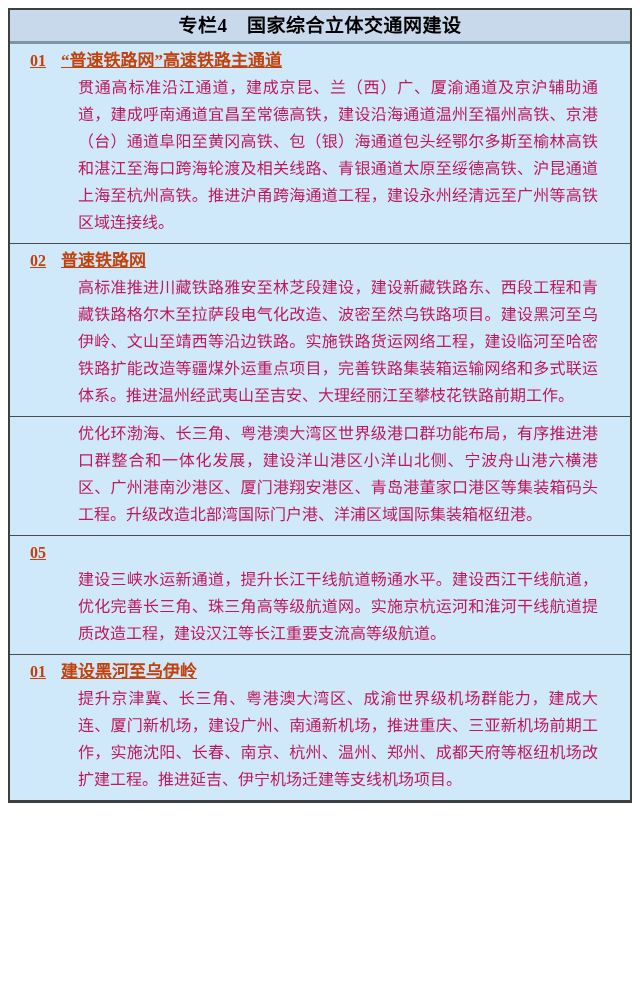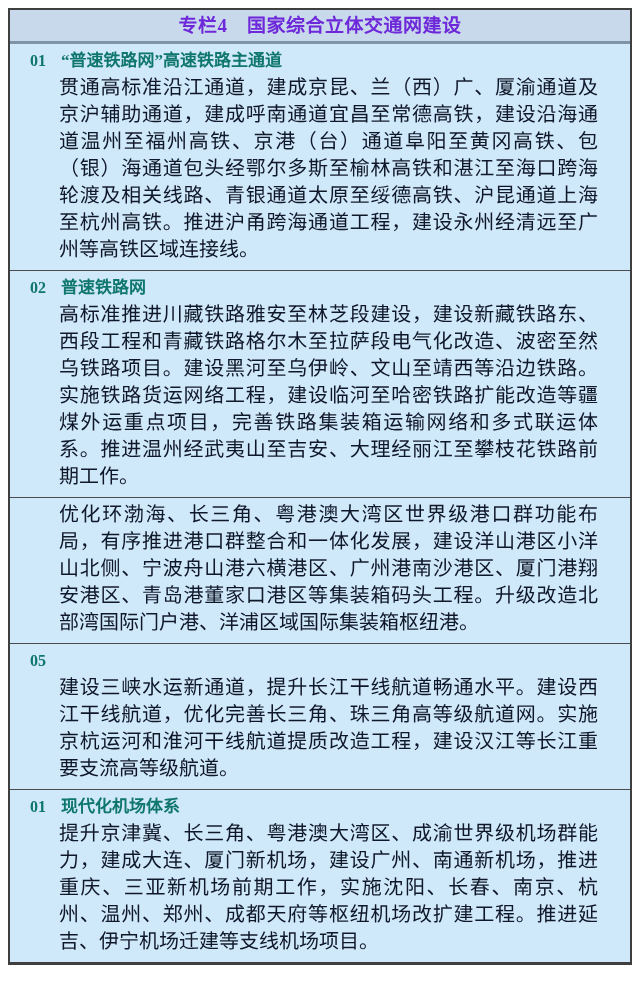--- a/index.html
+++ b/index.html
@@ -21,49 +21,50 @@
     border: 2px solid #3f3f3f;
     border-bottom-width: 3px;
   }
   .title-bar {
     background: #c9d9ec;
     border-bottom: 3px solid #7d95a6;
     text-align: center;
     font-weight: bold;
     font-size: 19px;
     line-height: 22px;
-    color: #6d28d9;
+    color: #000000;
     padding: 5px 0 4px 0;
     letter-spacing: 0.5px;
   }
   .section {
     background: #d0e9fa;
     border-bottom: 1px solid #4c4c4c;
     padding: 3px 32px 7px 20px;
   }
   .section:last-child {
     border-bottom: none;
   }
   .sec-head {
     display: flex;
     align-items: flex-end;
     font-weight: bold;
     font-size: 17px;
     line-height: 27px;
-    color: #0f766e;
+    color: #c2410c;
+    text-decoration: underline;
   }
   .sec-num {
     flex: 0 0 31px;
     font-size: 16px;
   }
   .sec-body {
-    margin: 0 0 0 29px;
-    font-size: 20px;
+    margin: 0 0 0 48px;
+    font-size: 16px;
     line-height: 27px;
-    color: #0f172a;
+    color: #be185d;
     text-align: justify;
     text-justify: inter-ideograph;
   }
 </style>
 </head>
 <body>
 
 <div class="page">
   <div class="panel">
 
@@ -93,19 +94,19 @@
     <div class="section">
       <div class="sec-head">
         <span class="sec-num">05</span>
       </div>
       <p class="sec-body">建设三峡水运新通道，提升长江干线航道畅通水平。建设西江干线航道，优化完善长三角、珠三角高等级航道网。实施京杭运河和淮河干线航道提质改造工程，建设汉江等长江重要支流高等级航道。</p>
     </div>
 
     <div class="section">
       <div class="sec-head">
         <span class="sec-num">01</span>
-        <span class="sec-title">现代化机场体系</span>
+        <span class="sec-title">建设黑河至乌伊岭</span>
       </div>
       <p class="sec-body">提升京津冀、长三角、粤港澳大湾区、成渝世界级机场群能力，建成大连、厦门新机场，建设广州、南通新机场，推进重庆、三亚新机场前期工作，实施沈阳、长春、南京、杭州、温州、郑州、成都天府等枢纽机场改扩建工程。推进延吉、伊宁机场迁建等支线机场项目。</p>
     </div>
 
   </div>
 </div>
 
 </body></html>

